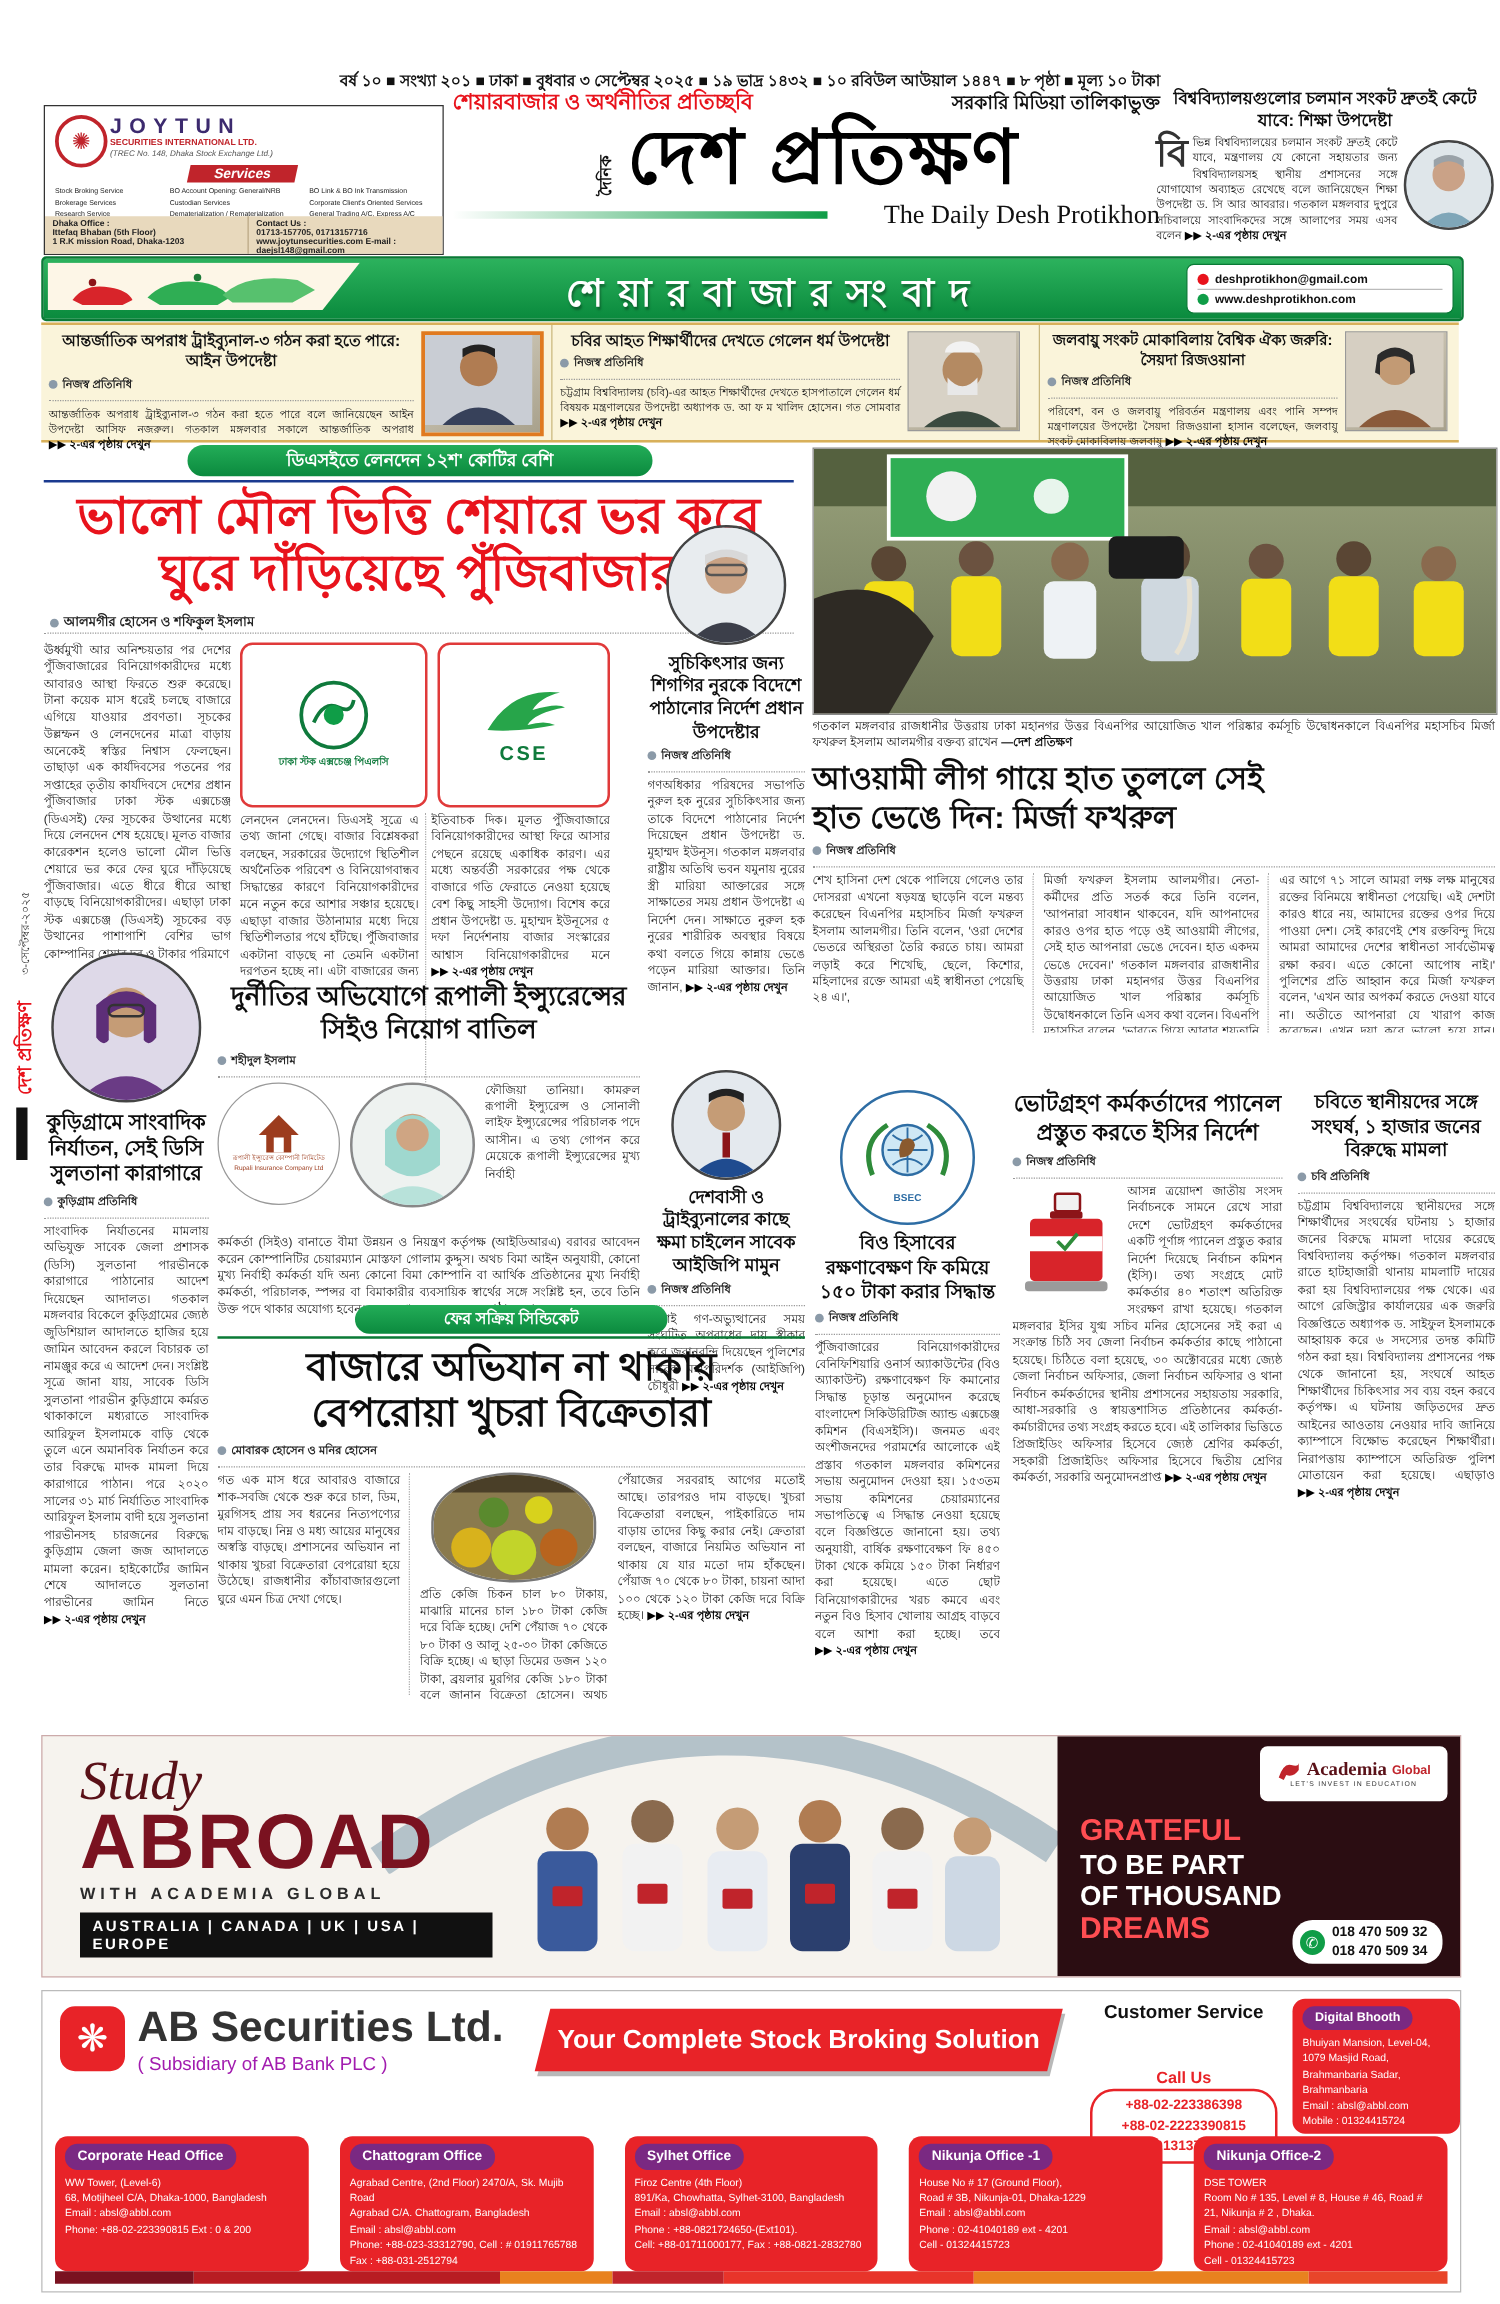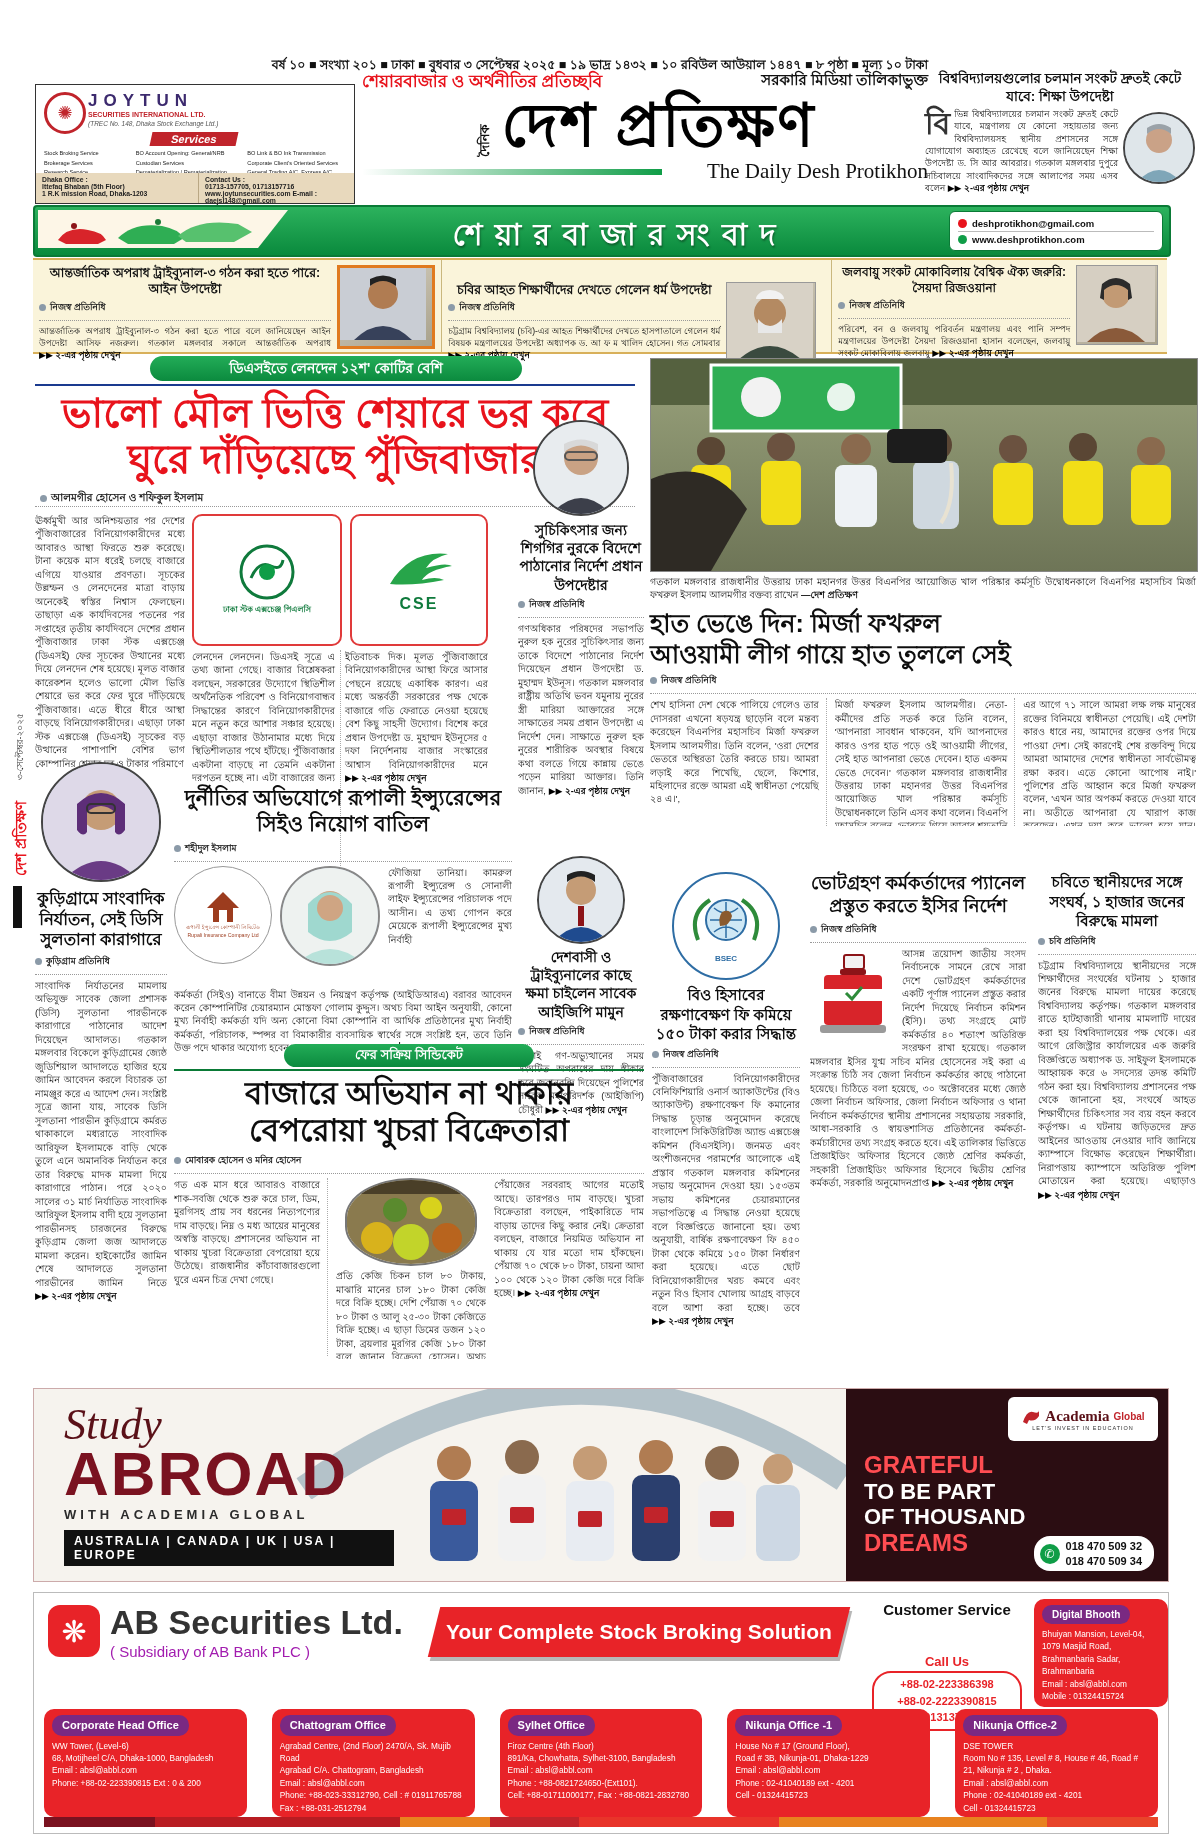--- a/index.html
+++ b/index.html
@@ -74,21 +74,21 @@
     <div style="flex:1;padding:3px 6px;">
       <span>Contact Us :</span><br>
       <span>01713-157705, 01713157716</span>
       <span>www.joytunsecurities.com</span>
       <span>E-mail : daejsl148@gmail.com</span>
     </div>
   </div>
 </div>
 
 <div class="abs" style="left:362px;top:68px;width:566px;height:134px;">
-  <div style="display:flex;justify-content:space-between;align-items:flex-start;">
+  <div style="display:flex;justify-content:space-between;align-items:center;">
     <span style="font-size:17px;font-weight:bold;color:#e8131c;">শেয়ারবাজার ও অর্থনীতির প্রতিচ্ছবি</span>
     <span style="font-size:15px;font-weight:bold;color:#111;">সরকারি মিডিয়া তালিকাভুক্ত</span>
   </div>
   <div style="display:flex;align-items:flex-end;justify-content:center;gap:6px;margin-top:-2px;">
     <span class="vtext" style="font-size:13px;font-weight:bold;height:52px;">দৈনিক</span>
     <span style="font-size:60px;font-weight:900;letter-spacing:2px;line-height:1.05;color:#000;">দেশ প্রতিক্ষণ</span>
   </div>
   <div style="display:flex;align-items:center;justify-content:space-between;margin-top:2px;">
     <div style="width:300px;height:6px;background:linear-gradient(90deg,rgba(15,157,71,0),#0f9d47);"></div>
     <span style="font-family:'Liberation Serif',serif;font-size:21px;color:#111;">The Daily Desh Protikhon</span>
@@ -151,21 +151,21 @@
     <div class="photo-frame" style="width:92px;height:78px;border:3px solid #e07a1f;">
       <svg width="86" height="72" viewBox="0 0 86 72">
           <rect width="86" height="72" fill="#c9cdd4"></rect>
           <circle cx="43" cy="26" r="15" fill="#b07c52"></circle>
           <path d="M14 72 Q43 44 72 72 Z" fill="#37415a"></path>
           <path d="M30 18 q13 -10 26 0 l0 -7 q-13 -7 -26 0 Z" fill="#222"></path>
         </svg>
     </div>
   </div>
 
-  <div style="width:390px;display:flex;padding:22px 6px;gap:6px;border-left:1.5px solid #c9b77d;">
+  <div style="width:390px;display:flex;padding:5px 6px;gap:6px;border-left:1.5px solid #c9b77d;">
     <div style="width:272px;">
       <div class="brief-h">চবির আহত শিক্ষার্থীদের দেখতে গেলেন ধর্ম উপদেষ্টা</div>
       <div class="rep" style="margin-top:2px;">
           <span class="dot"></span>
           <span>নিজস্ব প্রতিনিধি</span>
         </div>
       <div class="dotline"></div>
       <div class="brief-body"><span>চট্টগ্রাম বিশ্ববিদ্যালয় (চবি)-এর আহত শিক্ষার্থীদের দেখতে হাসপাতালে গেলেন ধর্ম বিষয়ক মন্ত্রণালয়ের উপদেষ্টা অধ্যাপক ড. আ ফ ম খালিদ হোসেন। গত সোমবার</span>
         <span class="more">▶▶ ২-এর পৃষ্ঠায় দেখুন</span></div>
     </div>
@@ -320,22 +320,22 @@
       <rect x="236" y="70" width="60" height="34" rx="6" fill="#1c1c1c"></rect>
       <path d="M0 212 L0 120 Q60 96 96 150 L60 212 Z" fill="#2e2a24"></path>
       <path d="M300 104 q4 40 -10 60" stroke="#e8e2d2" stroke-width="4" fill="none"></path>
     </svg>
   </div>
   <div style="font-size:9.5px;line-height:1.4;text-align:justify;margin-top:3px;">
     <span>গতকাল মঙ্গলবার রাজধানীর উত্তরায় ঢাকা মহানগর উত্তর বিএনপির আয়োজিত খাল পরিষ্কার কর্মসূচি উদ্বোধনকালে বিএনপির মহাসচিব মির্জা ফখরুল ইসলাম আলমগীর বক্তব্য রাখেন</span>
     <span style="font-weight:bold;">—দেশ প্রতিক্ষণ</span>
   </div>
   <div class="hl" style="font-size:25px;line-height:1.25;margin-top:6px;width:390px;">
+    <div>আওয়ামী লীগ গায়ে হাত তুললে সেই</div>
     <div>হাত ভেঙে দিন: মির্জা ফখরুল</div>
-    <div>আওয়ামী লীগ গায়ে হাত তুললে সেই</div>
   </div>
   <div class="rep" style="margin-top:3px;">
       <span class="dot"></span>
       <span>নিজস্ব প্রতিনিধি</span>
     </div>
   <div class="dotline" style="width:546px;"></div>
   <div style="display:flex;gap:8px;margin-top:2px;">
     <div class="body-txt col-sep" style="width:172px;height:128px;padding-right:7px;">শেখ হাসিনা দেশ থেকে পালিয়ে গেলেও তার দোসররা এখনো ষড়যন্ত্র ছাড়েনি বলে মন্তব্য করেছেন বিএনপির মহাসচিব মির্জা ফখরুল ইসলাম আলমগীর। তিনি বলেন, 'ওরা দেশের ভেতরে অস্থিরতা তৈরি করতে চায়। আমরা লড়াই করে শিখেছি, ছেলে, কিশোর, মহিলাদের রক্তে আমরা এই স্বাধীনতা পেয়েছি ২৪ এ।',</div>
     <div class="body-txt col-sep" style="width:176px;height:128px;padding-right:7px;">মির্জা ফখরুল ইসলাম আলমগীর। নেতা-কর্মীদের প্রতি সতর্ক করে তিনি বলেন, 'আপনারা সাবধান থাকবেন, যদি আপনাদের কারও ওপর হাত পড়ে ওই আওয়ামী লীগের, সেই হাত আপনারা ভেঙে দেবেন। হাত একদম ভেঙে দেবেন।' গতকাল মঙ্গলবার রাজধানীর উত্তরায় ঢাকা মহানগর উত্তর বিএনপির আয়োজিত খাল পরিষ্কার কর্মসূচি উদ্বোধনকালে তিনি এসব কথা বলেন। বিএনপি মহাসচিব বলেন, 'ভারতে গিয়ে আবার শয়তানি শুরু করছে। ছাত্রলীগকে দিয়ে',</div>
     <div class="body-txt" style="width:176px;height:128px;">

